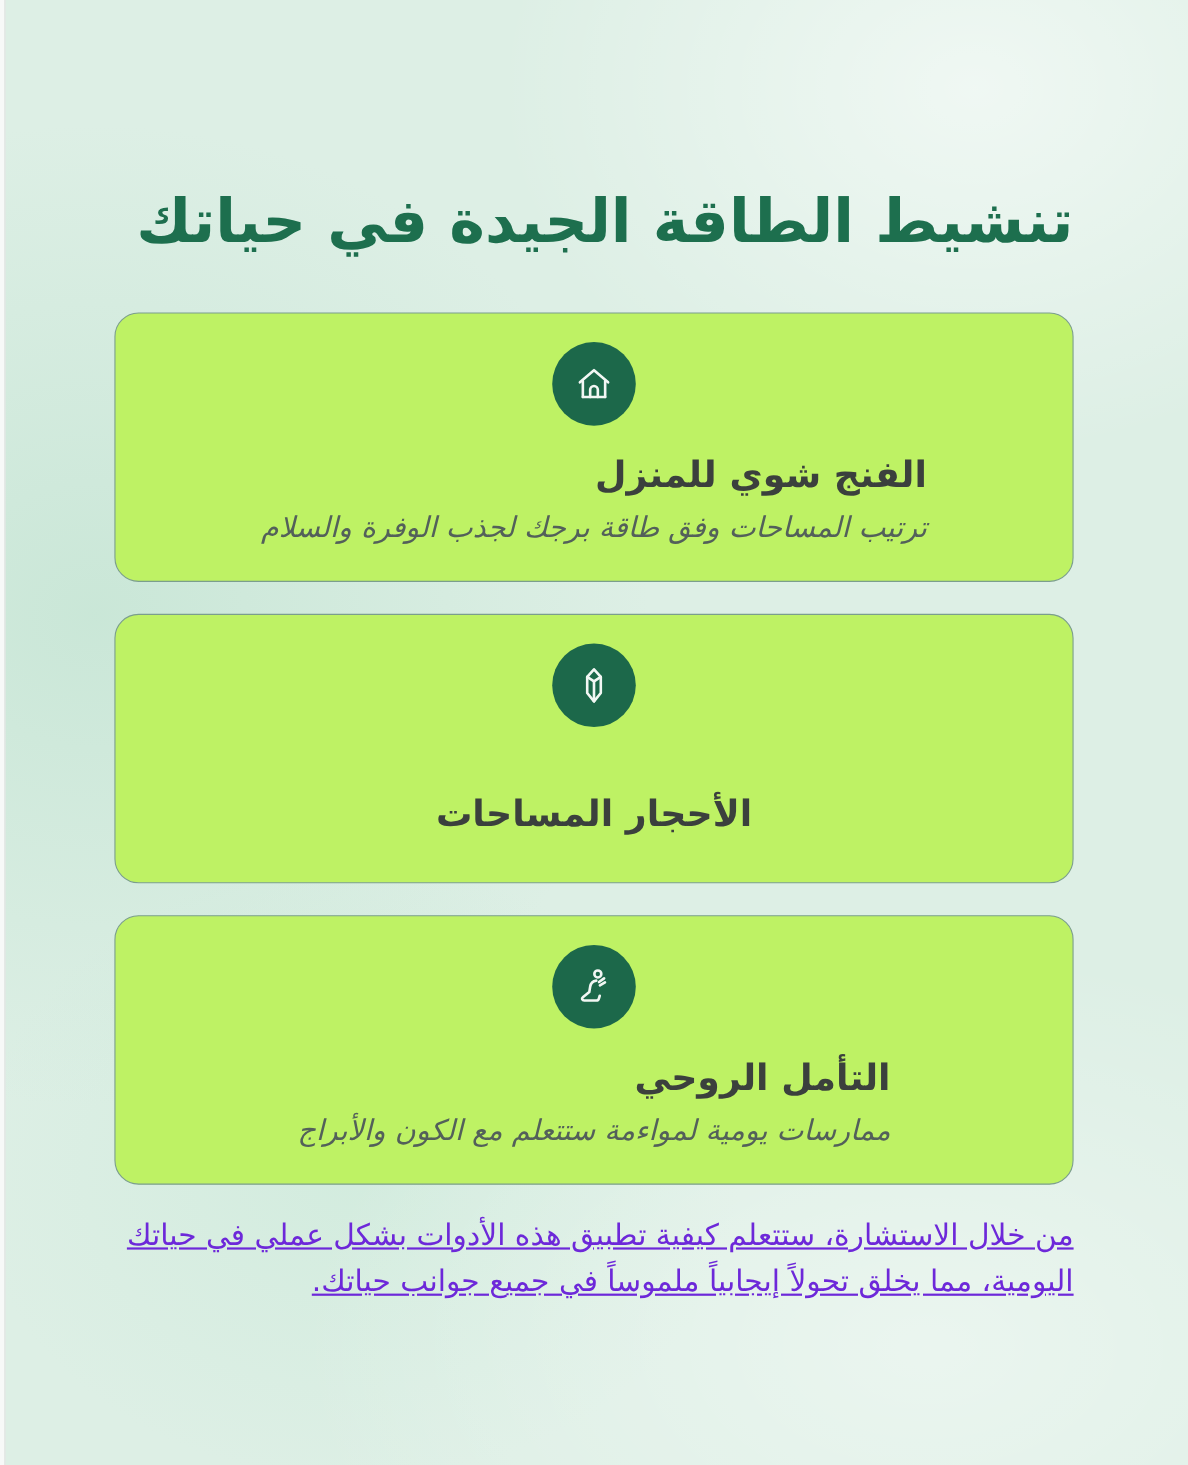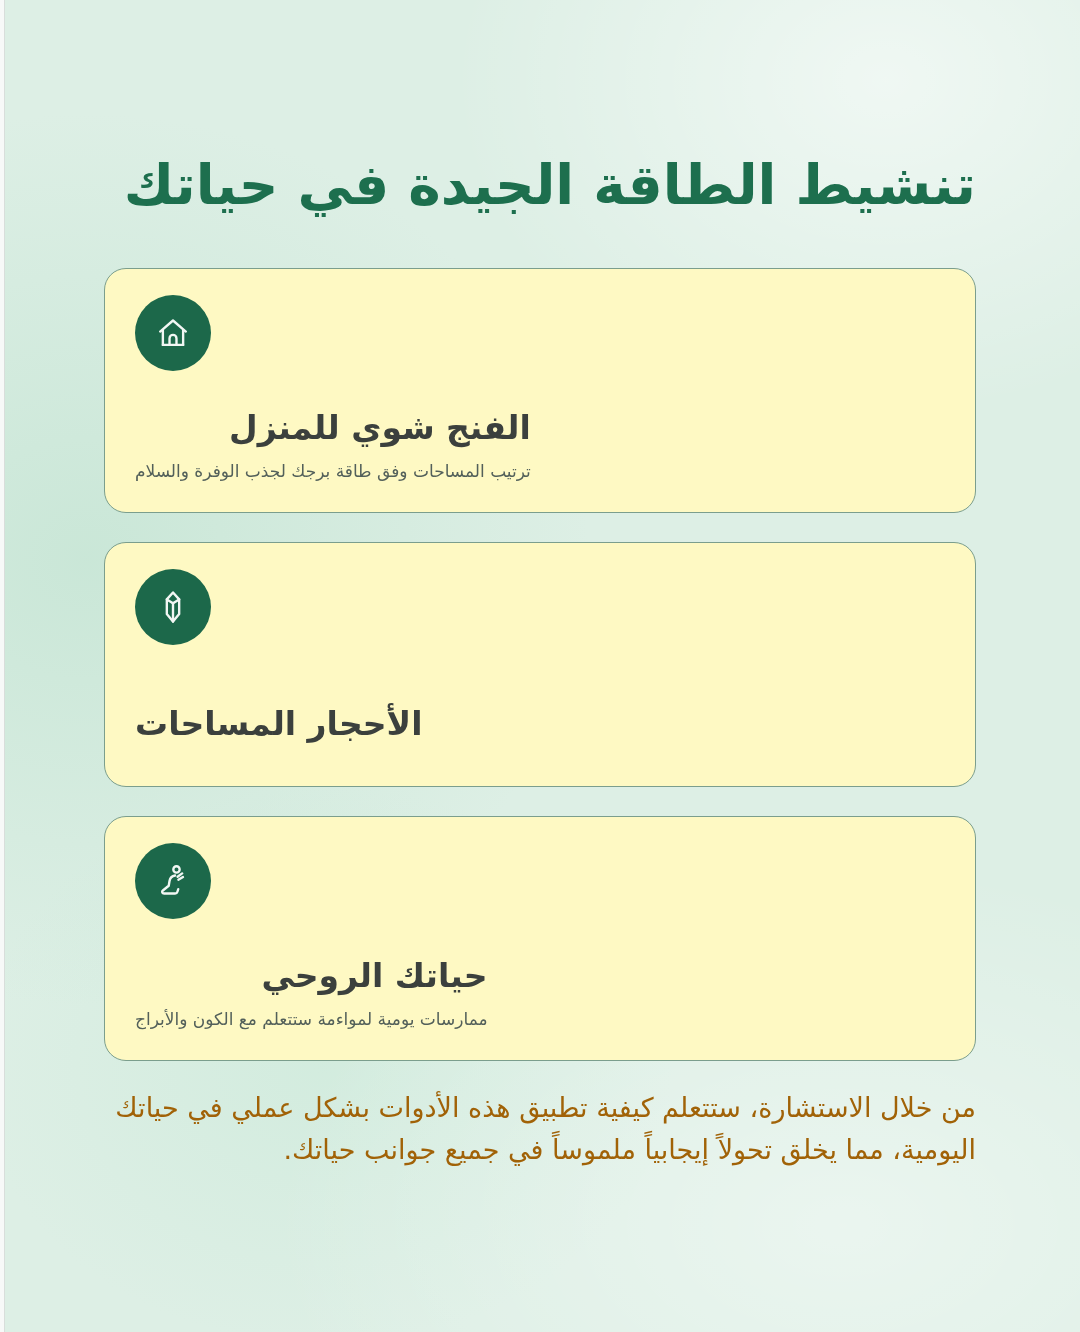--- a/index.html
+++ b/index.html
@@ -25,49 +25,49 @@
   .left-edge {
     position: absolute;
     left: 0; top: 0;
     width: 5px; height: 100%;
     background: #f7f9f8;
     border-right: 1px solid #d8dedb;
   }
 
   .page {
     position: relative;
-    padding: 0 104px;
+    padding: 16px 104px;
   }
 
   h1.page-title {
     padding-top: 146px;
     font-size: 55px;
     font-weight: 700;
     line-height: 1.45;
     color: #1d6f4e;
     text-align: right;
     margin-bottom: 42px;
   }
 
   .cards {
     display: flex;
     flex-direction: column;
     gap: 29px;
   }
 
   .card {
     height: 245px;
-    background: #fef9c3;
+    background: #bef264;
     border: 1.5px solid #7b9e8d;
     border-radius: 22px;
     padding: 26px 30px 30px 30px;
     display: flex;
     flex-direction: column;
     justify-content: space-between;
-    align-items: flex-end; 
+    align-items: center; 
   }
 
   .icon-badge {
     width: 76px;
     height: 76px;
     border-radius: 50%;
     background: #1c684a;
     display: flex;
     align-items: center;
     justify-content: center;
@@ -88,31 +88,33 @@
 
   .card-title {
     font-size: 33px;
     font-weight: 700;
     color: #3b403d;
     margin-bottom: 12px;
     line-height: 1.2;
   }
 
   .card-desc {
-    font-size: 17px;
+    font-size: 26px;
     color: #53605a;
     line-height: 1.3;
+    font-style: italic;
   }
 
   .footer-paragraph {
     margin-top: 26px;
     font-size: 27px;
     line-height: 1.58;
-    color: #a16207;
+    color: #6d28d9;
     text-align: right;
+    text-decoration: underline;
   }
 </style>
 </head>
 <body>
 
 <div class="left-edge"></div>
 
 <div class="page">
 
   <h1 class="page-title">تنشيط الطاقة الجيدة في حياتك</h1>
@@ -150,21 +152,21 @@
     <div class="card">
       <div class="icon-badge">
         <svg viewBox="0 0 24 24" aria-hidden="true">
           <circle cx="14.2" cy="4.7" r="2"></circle>
           <path d="M13.3 8.5 c-1.9.3 -3.2 1.7 -3.5 3.5 l-.5 3 -3.7 3 c-.9.7 -.4 1.9 .8 1.9 l6.9 0 c.7 0 1.3-.4 1.5-1.1 l.5-1.6"></path>
           <path d="M14.9 9.3 l2.9-2.1"></path>
           <path d="M15.4 11.2 l2.9-1.7"></path>
         </svg>
       </div>
       <div class="card-text">
-        <div class="card-title">حياتك الروحي</div>
+        <div class="card-title">التأمل الروحي</div>
         <div class="card-desc">ممارسات يومية لمواءمة ستتعلم مع الكون والأبراج</div>
       </div>
     </div>
 
   </div>
 
   <p class="footer-paragraph">من خلال الاستشارة، ستتعلم كيفية تطبيق هذه الأدوات بشكل عملي في حياتك اليومية، مما يخلق تحولاً إيجابياً ملموساً في جميع جوانب حياتك.</p>
 
 </div>
 

